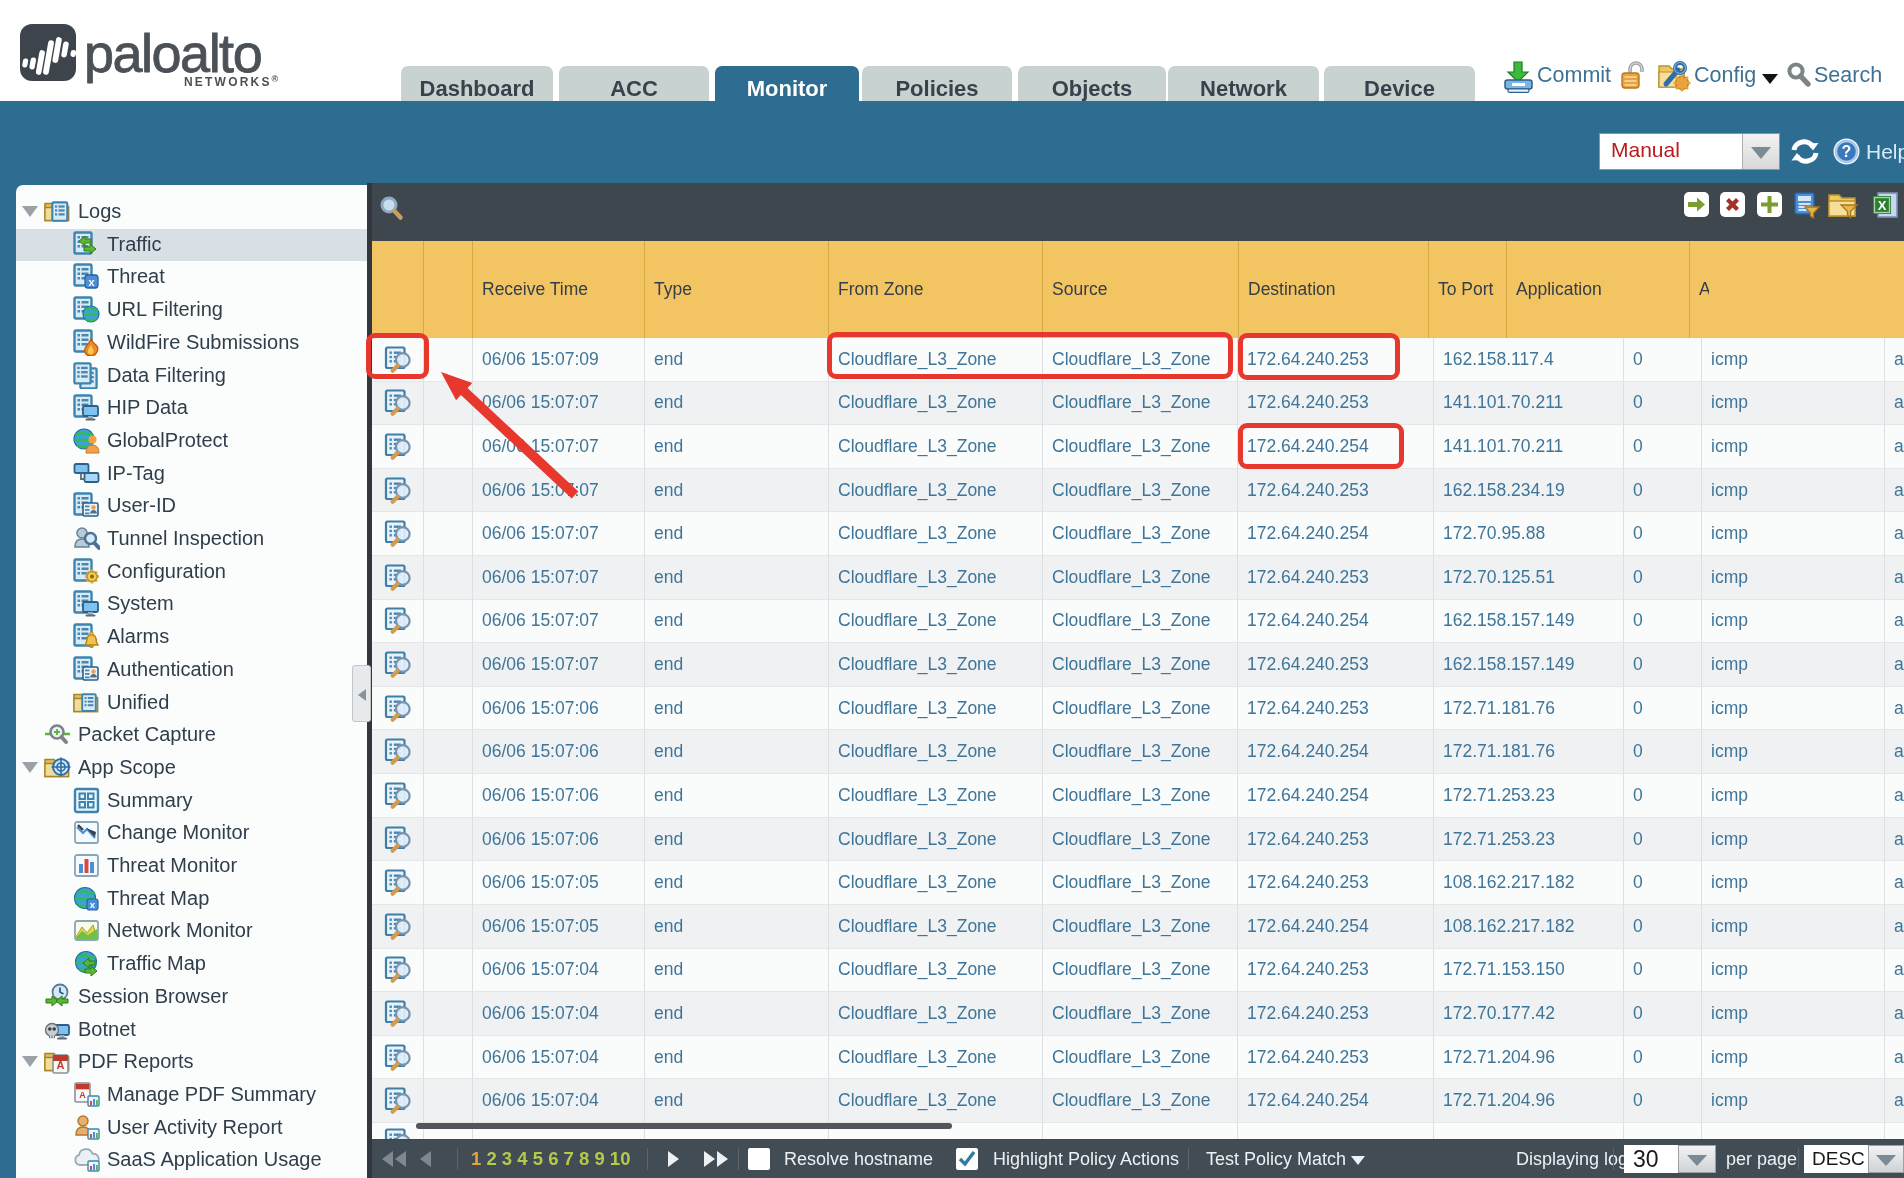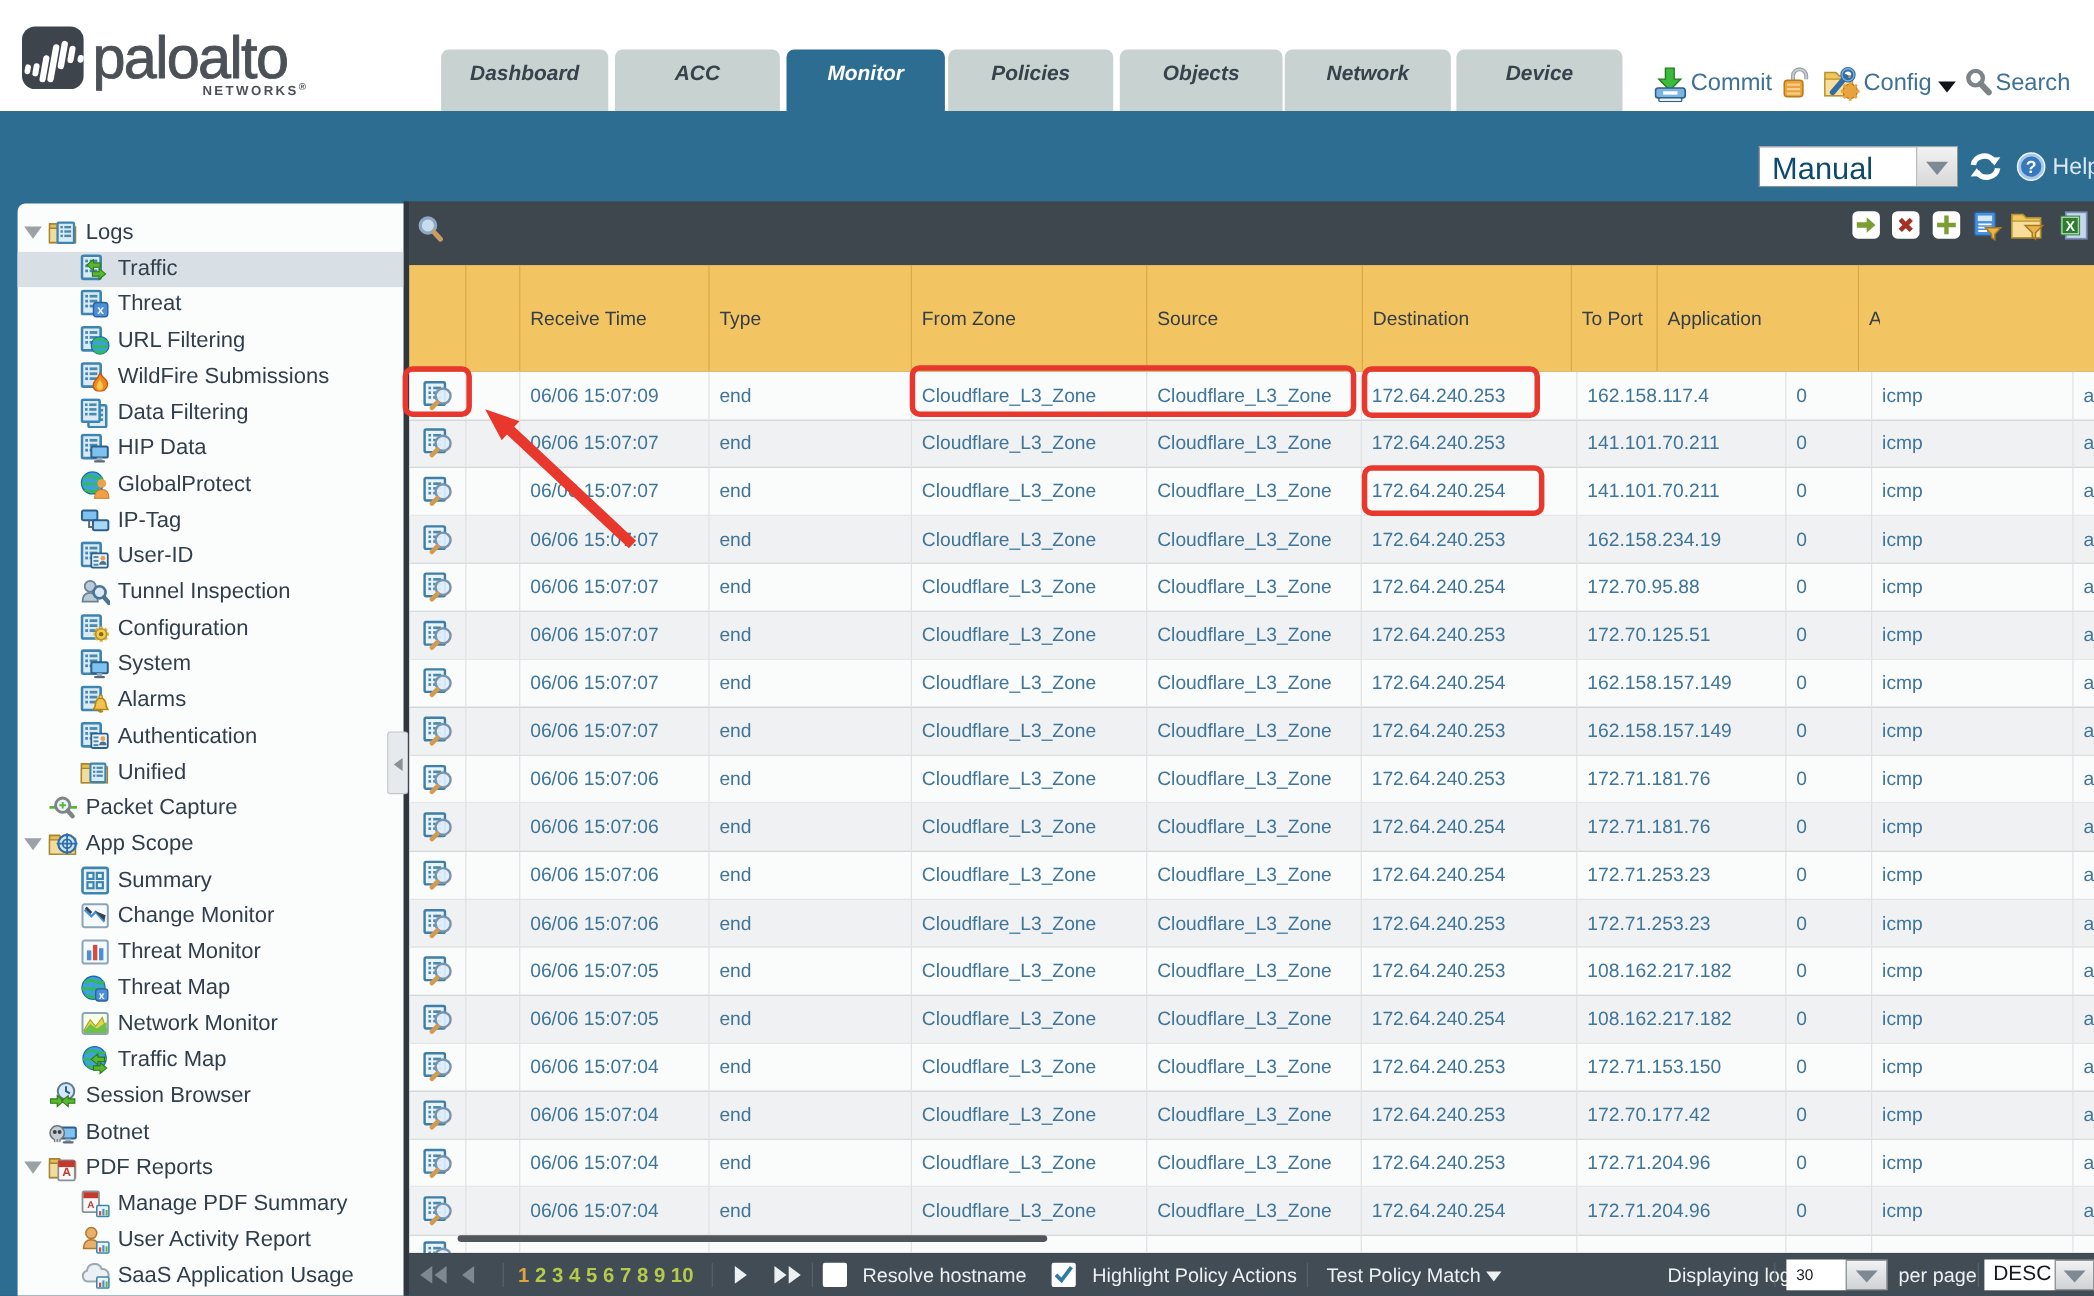--- a/index.html
+++ b/index.html
@@ -1,20 +1,20 @@
 <!DOCTYPE html>
 <html><head><meta charset="utf-8">
 <style>
 *{margin:0;padding:0;box-sizing:border-box;}
 html,body{width:1904px;height:1178px;overflow:hidden;}
 body{font-family:"Liberation Sans",sans-serif;background:#2E6D92;position:relative;}
 .abs{position:absolute;}
 #header{position:absolute;left:0;top:0;width:1904px;height:101px;background:#ffffff;}
-.tab{position:absolute;bottom:0;height:56px;background:#C8D2D0;border-radius:7px 7px 0 0;
-  text-align:center;line-height:45px;font-size:19px;font-weight:bold;color:#36424C;letter-spacing:0px;font-style:italic;}
+.tab{position:absolute;bottom:0;height:35px;background:#C8D2D0;border-radius:7px 7px 0 0;
+  text-align:center;line-height:45px;font-size:22px;font-weight:bold;color:#36424C;letter-spacing:0px;}
 .tab.active{background:#2E6D92;color:#ffffff;}
 #tealbar{position:absolute;left:0;top:101px;width:1904px;height:82px;background:#2E6D92;}
 #sidebar{position:absolute;left:16px;top:185px;width:351px;height:993px;background:#FBFCFC;border-radius:7px 0 0 0;}
 .titem{position:absolute;left:0;width:351px;height:32px;}
 .titem .lbl{position:absolute;top:4px;font-size:20px;color:#2F3E4A;white-space:nowrap;}
 .tri{position:absolute;width:0;height:0;border-left:8px solid transparent;border-right:8px solid transparent;border-top:11px solid #9aa2a8;}
 #splitter{position:absolute;left:367px;top:183px;width:5px;height:995px;background:#31373d;}
 #main{position:absolute;left:372px;top:183px;width:1532px;height:995px;background:#3F474E;}
 .srchbtn{position:absolute;top:9px;width:25px;height:25px;background:#ffffff;border-radius:5px;}
 #thead{position:absolute;left:0;top:58px;width:1532px;height:97px;background:#F3C462;display:flex;}
@@ -87,21 +87,21 @@
 <div class="abs" style="left:1694px;top:63px;font-size:21.5px;color:#3E7194;">Config</div>
 <div class="abs" style="left:1762px;top:74px;width:0;height:0;border-left:8px solid transparent;border-right:8px solid transparent;border-top:10px solid #101417;"></div>
 <svg class="abs" style="left:1786px;top:62px;" width="25" height="26" viewBox="0 0 25 26">
  <circle cx="10" cy="9" r="6.6" fill="none" stroke="#7d8488" stroke-width="4"></circle>
  <path d="M14.5 14 L22 22" stroke="#7d8488" stroke-width="5.4" stroke-linecap="round"></path>
 </svg>
 <div class="abs" style="left:1814px;top:63px;font-size:21.5px;color:#3E7194;">Search</div>
 </div>
 <div id="tealbar">
 <div class="abs" style="left:1599px;top:32px;width:181px;height:37px;background:#ffffff;border:1px solid #8e959a;">
- <div class="abs" style="left:11px;top:4px;font-size:28px;color:#0c4a6e;">Manual</div>
+ <div class="abs" style="left:11px;top:4px;font-size:21px;color:#b91c1c;">Manual</div>
  <div class="abs" style="left:142px;top:0;width:37px;height:35px;background:linear-gradient(#f2f2f2,#d8d8d8);border-left:1px solid #aab0b4;">
   <div class="abs" style="left:8px;top:13px;width:0;height:0;border-left:10px solid transparent;border-right:10px solid transparent;border-top:12px solid #7C8A94;"></div>
  </div>
 </div>
 <svg class="abs" style="left:1790px;top:37px;" width="30" height="28" viewBox="0 0 30 28">
  <path d="M4 12 a10 9 0 0 1 19 -3" fill="none" stroke="#ffffff" stroke-width="5"></path>
  <path d="M26 15 a10 9 0 0 1 -19 3" fill="none" stroke="#ffffff" stroke-width="5"></path>
  <path d="M28.5 5 L23 12.5 L17.5 5.5 z" fill="#ffffff"></path>
  <path d="M1.5 22.5 L7 15 L12.5 22 z" fill="#ffffff"></path>
 </svg>
@@ -1111,21 +1111,21 @@
 <div class="abs" style="left:584px;top:8px;width:22px;height:22px;background:#ffffff;border-radius:2px;">
  <svg width="22" height="22" viewBox="0 0 22 22">
           <path d="M4 11 L9 16 L18 4" fill="none" stroke="#2E7D9E" stroke-width="3.4"></path>
         </svg></div>
 <div class="bb" style="left:621px;">Highlight Policy Actions</div>
 <div class="bbsep" style="left:816px;"></div>
 <div class="bb" style="left:834px;">Test Policy Match</div>
 <div class="abs" style="left:979px;top:16px;width:0;height:0;border-left:7px solid transparent;border-right:7px solid transparent;border-top:9px solid #EDF1F3;"></div>
 <div class="bb" style="left:1096px;margin-left:48px;">Displaying logs 1 - 30</div>
 <div class="bbsep" style="left:1241px;"></div>
-<div class="abs" style="left:1252px;top:5px;width:54px;height:28px;background:#ffffff;line-height:28px;padding-left:9px;font-size:14px;color:#15191c;">30</div>
+<div class="abs" style="left:1252px;top:5px;width:54px;height:28px;background:#ffffff;line-height:28px;padding-left:9px;font-size:23px;color:#15191c;">30</div>
 <div class="abs" style="left:1306px;top:5px;width:38px;height:28px;background:linear-gradient(#f2f2f2,#cfd3d6);border:1px solid #9aa0a5;">
  <div class="abs" style="left:8px;top:9px;width:0;height:0;border-left:10px solid transparent;border-right:10px solid transparent;border-top:11px solid #7C8A94;"></div>
       </div>
 <div class="bb" style="left:1354px;">per page</div>
 <div class="bbsep" style="left:1426px;"></div>
 <div class="abs" style="left:1432px;top:5px;width:64px;height:28px;background:#ffffff;line-height:28px;padding-left:8px;font-size:19px;color:#15191c;">DESC</div>
 <div class="abs" style="left:1496px;top:5px;width:36px;height:28px;background:linear-gradient(#f2f2f2,#cfd3d6);border:1px solid #9aa0a5;">
  <div class="abs" style="left:7px;top:9px;width:0;height:0;border-left:10px solid transparent;border-right:10px solid transparent;border-top:11px solid #7C8A94;"></div>
       </div>
 </div>

